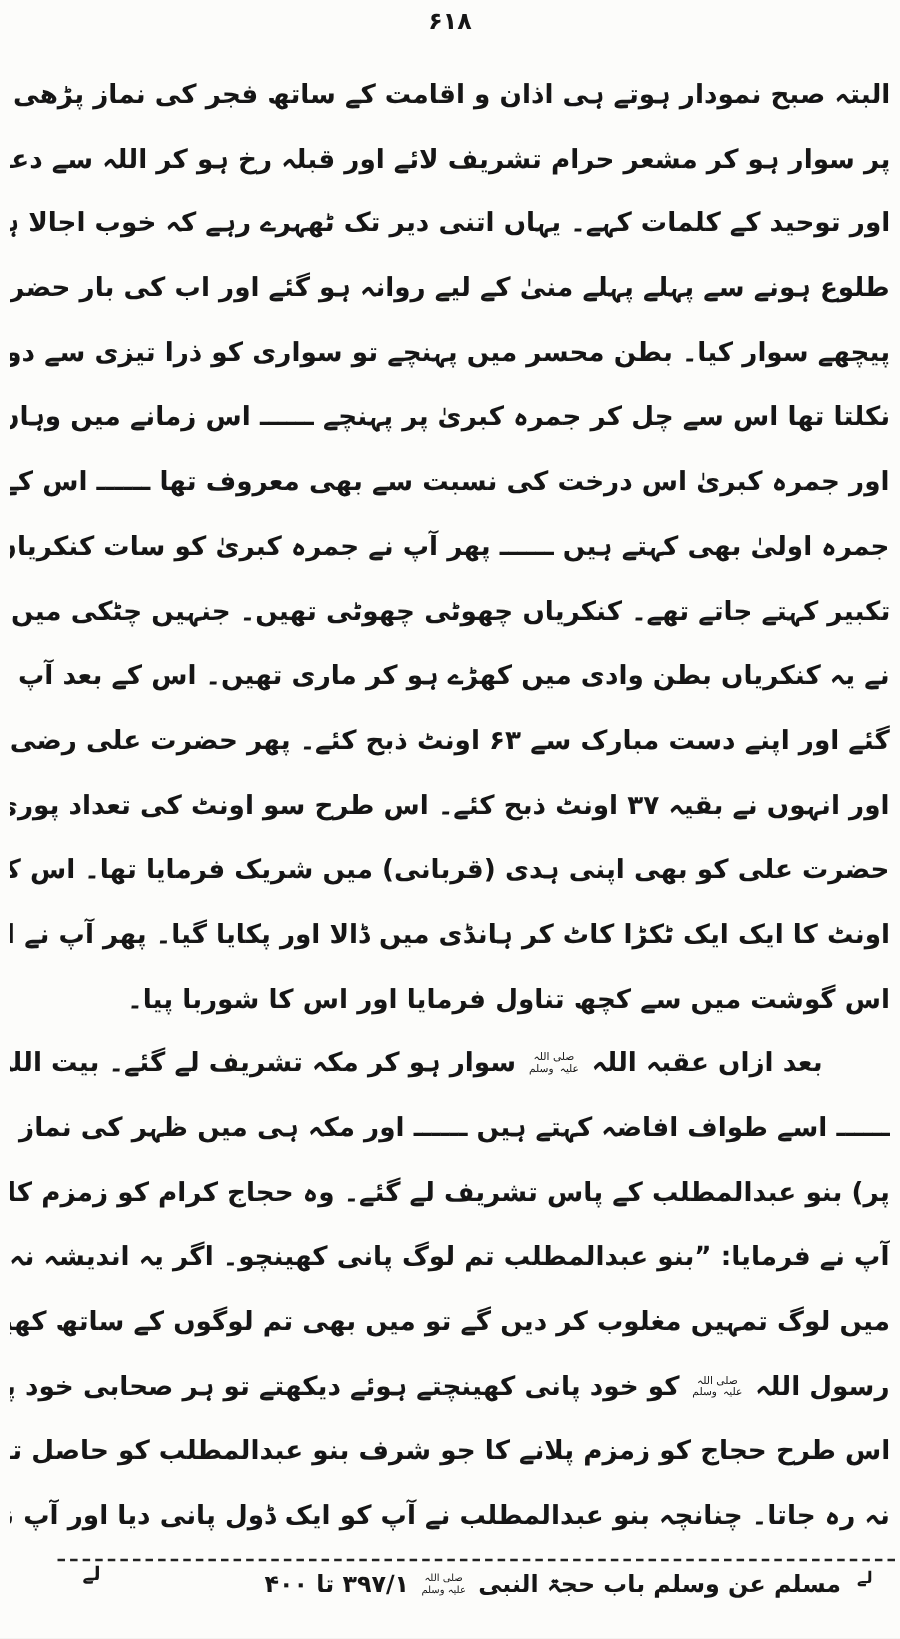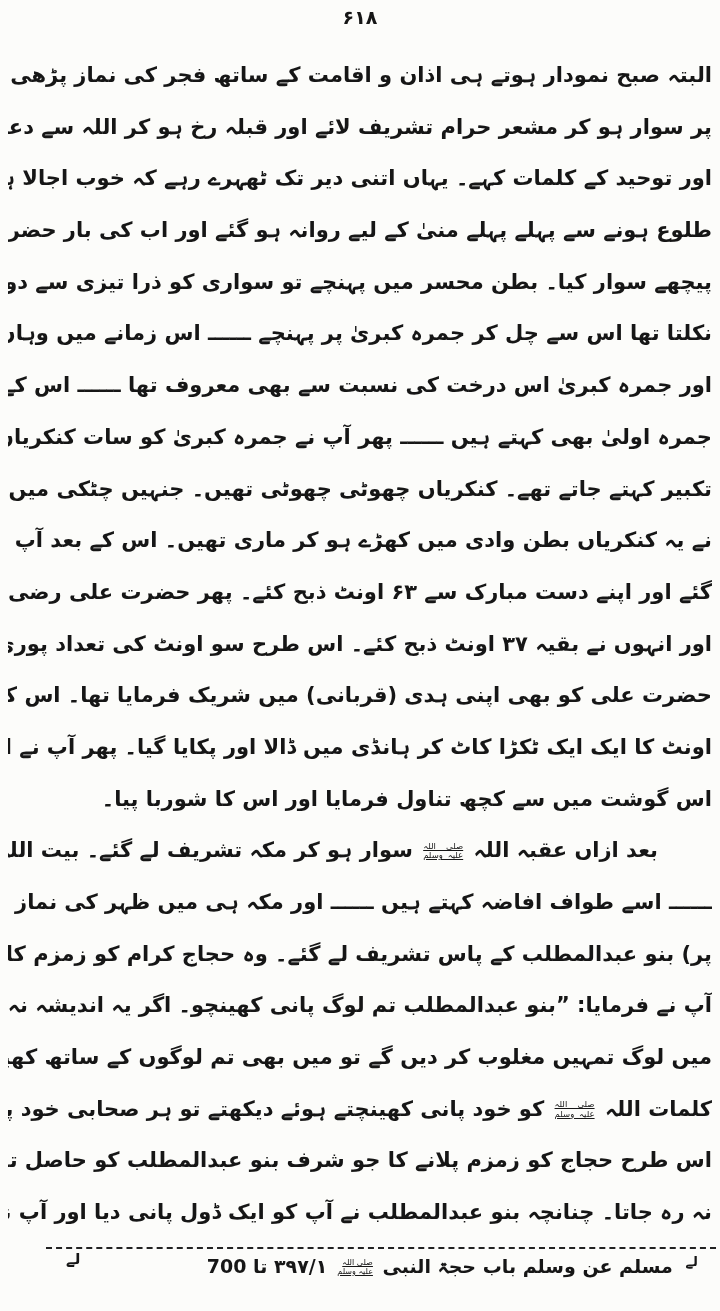--- a/index.html
+++ b/index.html
@@ -39,24 +39,24 @@
   }
   .line.indent{
     padding-right:54px;
   }
   .seal{
     display:inline-block;
     width:40px;
     font-size:8.5px;
     font-weight:normal;
     line-height:1.1;
+    text-align:center;
     vertical-align:middle;
     white-space:normal;
     margin:0 3px;
-    text-decoration:underline;
   }
   .fn-divider{
     position:absolute;
     top:1247px;left:46px;right:4px;
     border-top:2px dashed #222;
   }
   .catchword{
     position:absolute;
     top:1250px;left:66px;
     font-size:15px;font-weight:bold;
@@ -109,34 +109,34 @@
       <div class="line indent">
         <span>بعد ازاں عقبہ اللہ</span>
         <span class="seal">صلی اللہ علیہ وسلم</span>
         <span>سوار ہو کر مکہ تشریف لے گئے۔ بیت اللہ کا طواف فرمایا</span>
       </div>
       <div class="line">ــــــ اسے طواف افاضہ کہتے ہیں ــــــ اور مکہ ہی میں ظہر کی نماز ادا فرمائی۔ پھر (چاہ زمزم</div>
       <div class="line">پر) بنو عبدالمطلب کے پاس تشریف لے گئے۔ وہ حجاج کرام کو زمزم کا پانی پلا رہے تھے۔</div>
       <div class="line">آپ نے فرمایا: ”بنو عبدالمطلب تم لوگ پانی کھینچو۔ اگر یہ اندیشہ نہ ہوتا کہ پانی پلانے کے اس کام</div>
       <div class="line">میں لوگ تمہیں مغلوب کر دیں گے تو میں بھی تم لوگوں کے ساتھ کھینچتا“ ــــــ یعنی اگر صحابۂ کرام</div>
       <div class="line">
-        <span>کلمات اللہ</span>
+        <span>رسول اللہ</span>
         <span class="seal">صلی اللہ علیہ وسلم</span>
         <span>کو خود پانی کھینچتے ہوئے دیکھتے تو ہر صحابی خود پانی کھینچنے کی کوشش کرتا۔ اور</span>
       </div>
       <div class="line">اس طرح حجاج کو زمزم پلانے کا جو شرف بنو عبدالمطلب کو حاصل تھا اس کا نظم ان کے قابو میں</div>
       <div class="line">نہ رہ جاتا۔ چنانچہ بنو عبدالمطلب نے آپ کو ایک ڈول پانی دیا اور آپ نے اس میں سے حسب خواہش پیا۔</div>
     </div>
 
   </div>
 
   <div class="fn-divider"></div>
 
   <div class="catchword">لے</div>
 
   <div class="footnote">
     <span class="fn-marker">لے</span>
     <span>مسلم عن وسلم باب حجۃ النبی</span>
     <span class="seal">صلی اللہ علیہ وسلم</span>
-    <span>۳۹۷/۱ تا 700</span>
+    <span>۳۹۷/۱ تا ۴۰۰</span>
   </div>
 
 </div>
 
 </body></html>

